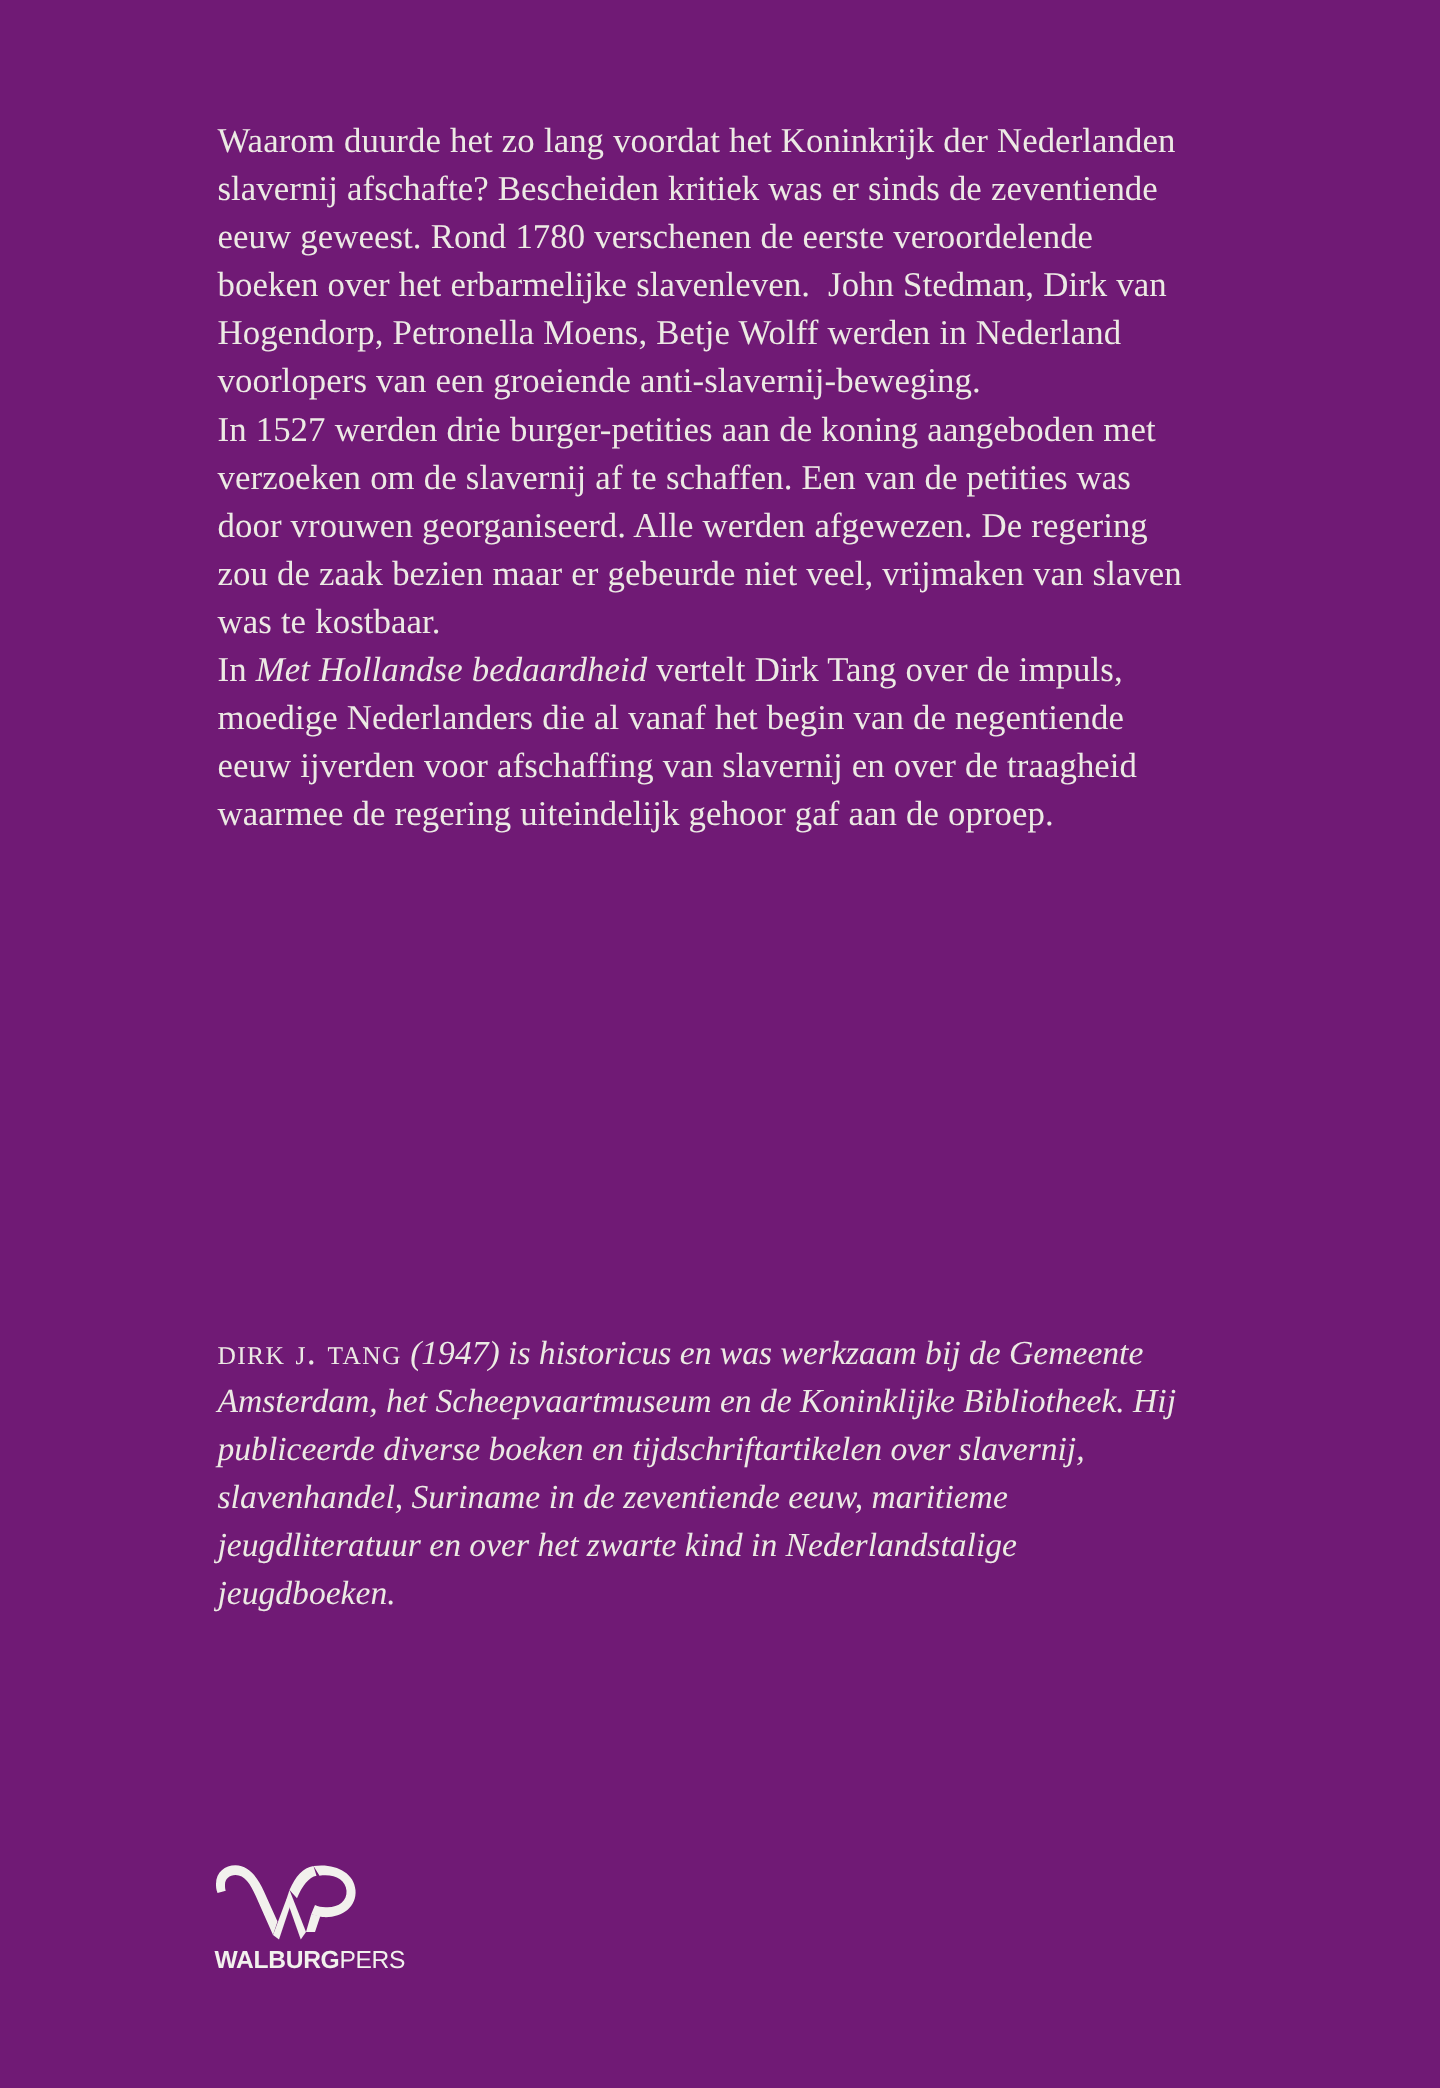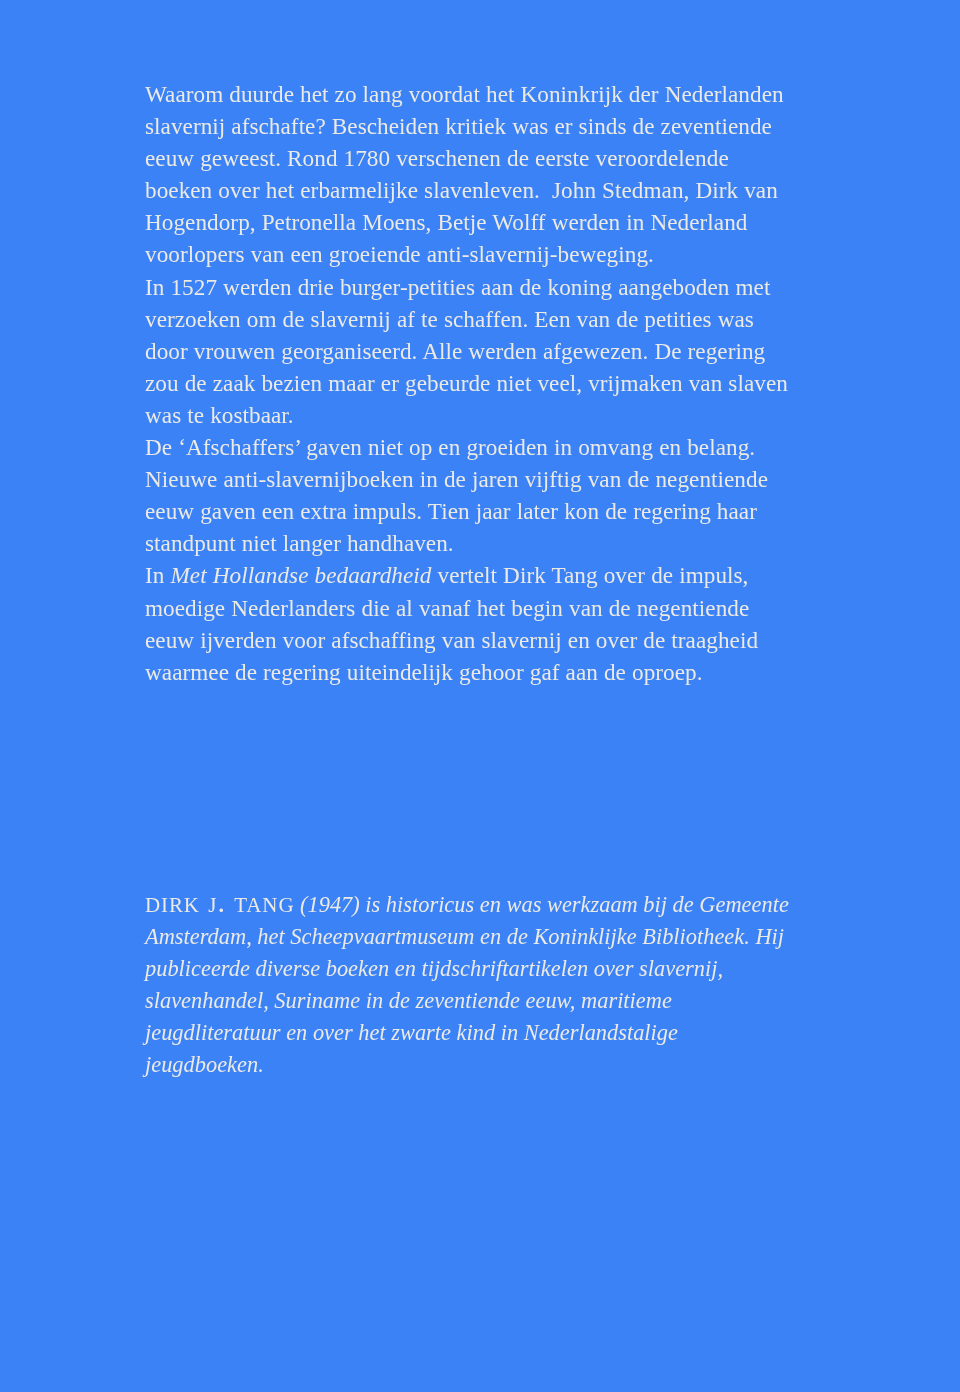--- a/index.html
+++ b/index.html
@@ -11,21 +11,21 @@
     height: 1392px;
     background: #131310;
     font-family: "Liberation Serif", "DejaVu Serif", serif;
     overflow: hidden;
   }
 
   .page {
     position: relative;
     width: 960px;
     height: 1392px;
-    background: #3b82f6;
+    background: #701a75;
     box-sizing: border-box;
   }
 
   .blurb {
     position: absolute;
     left: 145px;
     top: 78px;
     width: 655px;
   }
 
@@ -58,21 +58,21 @@
     font-style: italic;
     margin: 0;
     white-space: pre-wrap;
   }
 
   .bio-text .author-name {
     font-style: normal;
     font-variant: small-caps;
     text-transform: lowercase;
     letter-spacing: 0.9px;
-    font-size: 30px;
+    font-size: 24px;
   }
 
   
   .logo {
     position: absolute;
     left: 143px;
     top: 1242px;
     width: 130px;
   }
   .logo-mark {
@@ -93,22 +93,39 @@
   .logo-word .w2 { font-weight: normal; }
 </style>
 </head>
 <body>
 
 <div class="page">
 
   <div class="blurb">
     <p class="para">Waarom duurde het zo lang voordat het Koninkrijk der Nederlanden slavernij afschafte? Bescheiden kritiek was er sinds de zeventiende eeuw geweest. Rond 1780 verschenen de eerste veroordelende boeken over het erbarmelijke slavenleven.  John Stedman, Dirk van Hogendorp, Petronella Moens, Betje Wolff werden in Nederland voorlopers van een groeiende anti-slavernij-beweging.</p>
     <p class="para">In 1527 werden drie burger-petities aan de koning aangeboden met verzoeken om de slavernij af te schaffen. Een van de petities was door vrouwen georganiseerd. Alle werden afgewezen. De regering zou de zaak bezien maar er gebeurde niet veel, vrijmaken van slaven was te kostbaar.</p>
-    <p class="para">De ‘Afschaffers’ gaven niet op en groeiden in omvang en belang. Nieuwe anti-slavernijboeken in de jaren vijftig van de negentiende eeuw gaven een extra impuls. Tien jaar later kon de regering haar standpunt niet langer handhaven.</p>
     <p class="para"><span>In </span><span class="title-italic">Met Hollandse bedaardheid</span><span> vertelt Dirk Tang over de impuls, moedige Nederlanders die al vanaf het begin van de negentiende eeuw ijverden voor afschaffing van slavernij en over de traagheid waarmee de regering uiteindelijk gehoor gaf aan de oproep.</span></p>
   </div>
 
   <div class="bio">
     <p class="bio-text"><span class="author-name">Dirk J. Tang</span><span> (1947) is historicus en was werkzaam bij de Gemeente Amsterdam, het Scheepvaartmuseum en de Koninklijke Bibliotheek. Hij publiceerde diverse boeken en tijdschriftartikelen over slavernij, slavenhandel, Suriname in de zeventiende eeuw, maritieme jeugdliteratuur en over het zwarte kind in Nederlandstalige jeugdboeken.</span></p>
   </div>
 
+  <div class="logo">
+    <svg class="logo-mark" viewBox="0 0 192 104" aria-hidden="true">
+      <g fill="#f2f1ed">
+
+        <path d="M2 28 C2 12 14 3 28 3 C46 3 58 20 66 38 L84 78 L78 96 L55 44 C48 28 40 16 28 16 C20 16 14 21 14 29 C14 32 14 34 15 37 L4 40 C2 35 2 31 2 28 Z"></path>
+
+        <path d="M78 96 L96 48 L104 48 L86 102 Z"></path>
+        <path d="M96 48 L100 36 L122 92 L115 102 Z"></path>
+
+        <path d="M100 36 C108 18 118 6 132 4 L136 17 C126 19 117 30 110 47 Z"></path>
+
+        <path d="M132 4 C160 0 186 12 188 36 C190 60 168 74 144 72 C138 71 133 70 129 68 L134 56 C138 58 143 59 148 59 C165 60 177 51 176 37 C175 22 159 14 140 17 Z"></path>
+
+        <path d="M129 68 L122 92 L134 92 L141 71 Z"></path>
+      </g>
+    </svg>
+    <span class="logo-word"><span class="w1">WALBURG</span><span class="w2">PERS</span></span>
+  </div>
 
 </div>
 
 </body></html>

